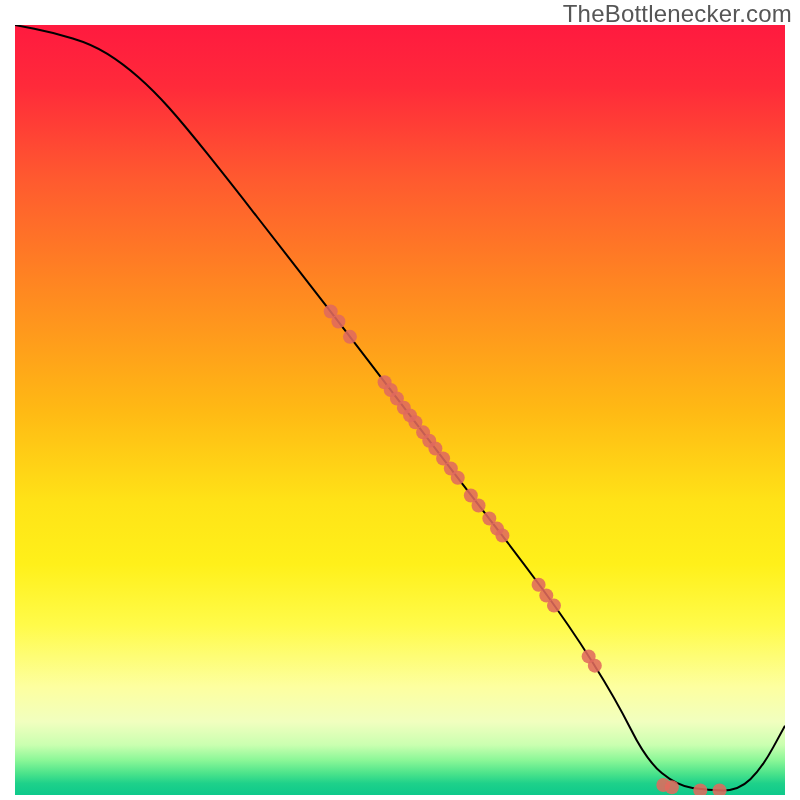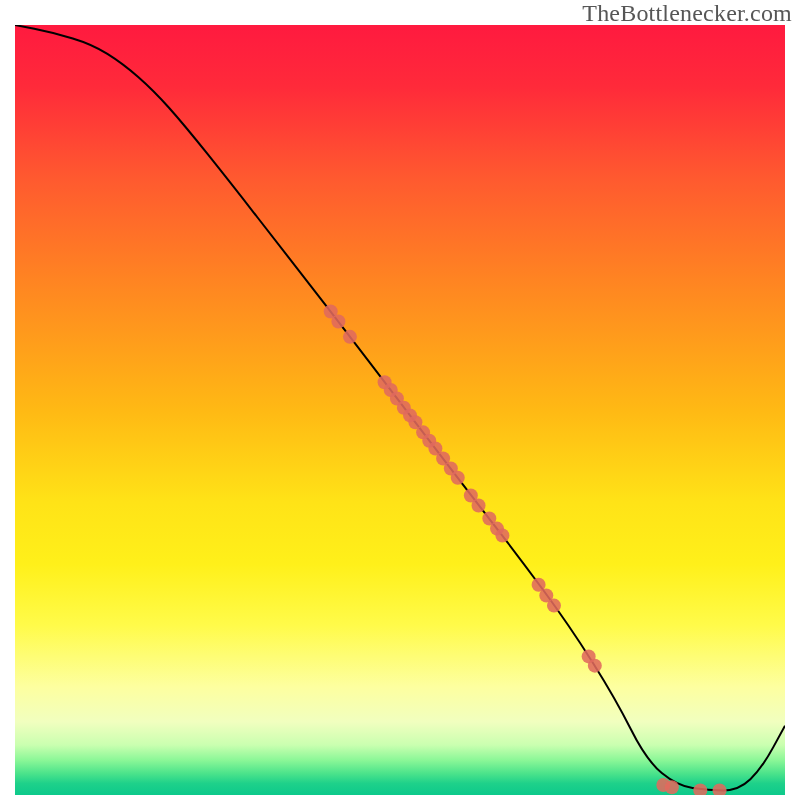--- a/index.html
+++ b/index.html
@@ -8,21 +8,20 @@
     width: 800px;
     height: 800px;
     overflow: hidden;
     background: #fff;
     font-family: Arial, Helvetica, sans-serif;
   }
   .wrap {
     position: relative;
     width: 800px;
     height: 800px;
-    font-family: Liberation Serif, serif;
   }
   .attrib {
     position: absolute;
     top: 0;
     right: 8px;
     font-size: 24px;
     font-weight: 500;
     color: #565656;
     letter-spacing: 0.2px;
     z-index: 10;

